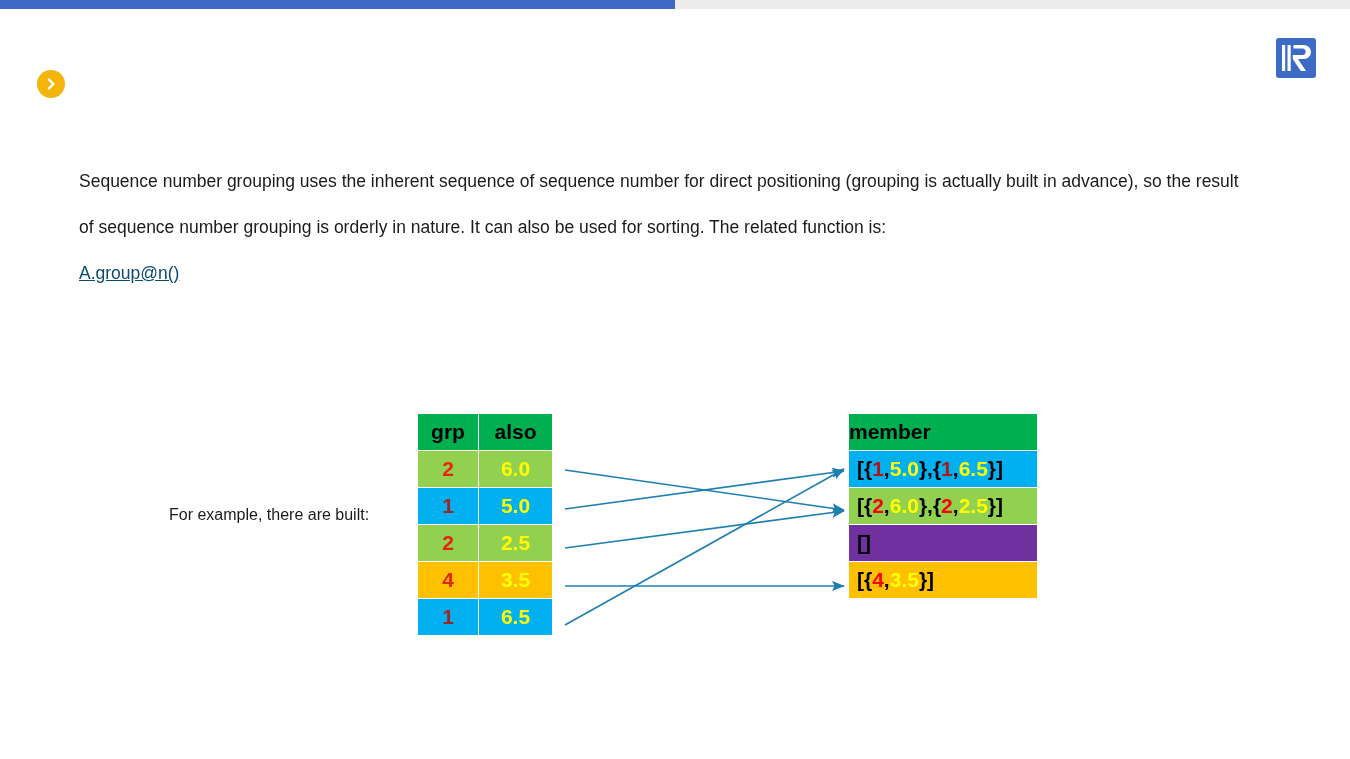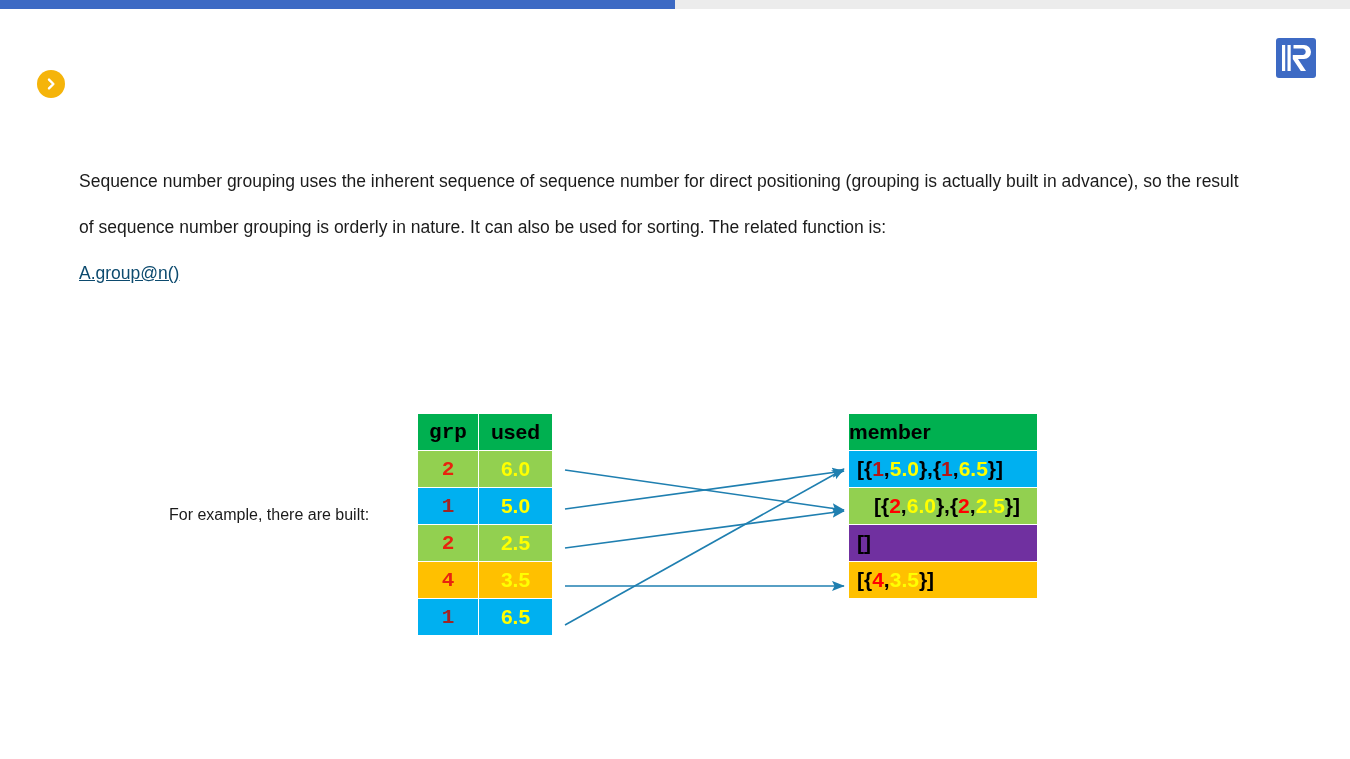--- a/index.html
+++ b/index.html
@@ -135,21 +135,21 @@
   }
   .hdr {
     background: #00b050;
     color: #000000;
     text-align: center;
     font-size: 21px;
     font-weight: 700;
     height: 36px;
     vertical-align: middle;
   }
-  .c-grp { width: 60px; text-align: center; font-family: Liberation Mono, monospace; }
+  .c-grp { width: 60px; text-align: center; }
   .c-calc { width: 73px; text-align: center; }
   .c-member { width: 180px; text-align: left; padding-left: 8px !important; }
 
   .v-grp  { color: #e8230f; }
   .v-grp1 { color: #a02525; }
   .v-calc { color: #ffff00; }
 
   .m-txt  { color: #000000; }
   .m-k1   { color: #b01818; }
   .m-k2   { color: #ff0000; }
@@ -214,21 +214,21 @@
     <line x1="565" y1="586" x2="844" y2="586"></line>
 
     <line x1="565" y1="625" x2="844" y2="469"></line>
   </g>
 </svg>
 
 <table class="tbl" id="left-table">
   <thead>
     <tr>
       <th class="hdr c-grp">grp</th>
-      <th class="hdr c-calc">used</th>
+      <th class="hdr c-calc">also</th>
     </tr>
   </thead>
   <tbody id="left-body">
       <tr>
         <td class="cell c-grp" style="background: rgb(146, 208, 80);"><span class="v-grp">2</span></td>
         <td class="cell c-calc" style="background: rgb(146, 208, 80);"><span class="v-calc">6.0</span></td>
       </tr>
       <tr>
         <td class="cell c-grp" style="background: rgb(0, 176, 240);"><span class="v-grp1">1</span></td>
         <td class="cell c-calc" style="background: rgb(0, 176, 240);"><span class="v-calc">5.0</span></td>
@@ -252,21 +252,21 @@
   <thead>
     <tr>
       <th class="hdr c-member" style="text-align:left;padding-left:0 !important;">member</th>
     </tr>
   </thead>
   <tbody id="right-body">
       <tr>
         <td class="cell c-member" style="background: rgb(0, 176, 240); margin-top: 48px;"><span class="m-txt">[{</span><span class="m-k1">1</span><span class="m-txt">,</span><span class="m-v">5.0</span><span class="m-txt">},{</span><span class="m-k1">1</span><span class="m-txt">,</span><span class="m-v">6.5</span><span class="m-txt">}]</span></td>
       </tr>
       <tr>
-        <td class="cell c-member" style="background: rgb(146, 208, 80); text-align: center;"><span class="m-txt">[{</span><span class="m-k2">2</span><span class="m-txt">,</span><span class="m-v">6.0</span><span class="m-txt">},{</span><span class="m-k2">2</span><span class="m-txt">,</span><span class="m-v">2.5</span><span class="m-txt">}]</span></td>
+        <td class="cell c-member" style="background: rgb(146, 208, 80);"><span class="m-txt">[{</span><span class="m-k2">2</span><span class="m-txt">,</span><span class="m-v">6.0</span><span class="m-txt">},{</span><span class="m-k2">2</span><span class="m-txt">,</span><span class="m-v">2.5</span><span class="m-txt">}]</span></td>
       </tr>
       <tr>
         <td class="cell c-member" style="background: rgb(112, 48, 160);"><span class="m-txt">[]</span></td>
       </tr>
       <tr>
         <td class="cell c-member" style="background: rgb(255, 192, 0);"><span class="m-txt">[{</span><span class="m-k2">4</span><span class="m-txt">,</span><span class="m-v">3.5</span><span class="m-txt">}]</span></td>
       </tr>
     </tbody>
 </table>
 

